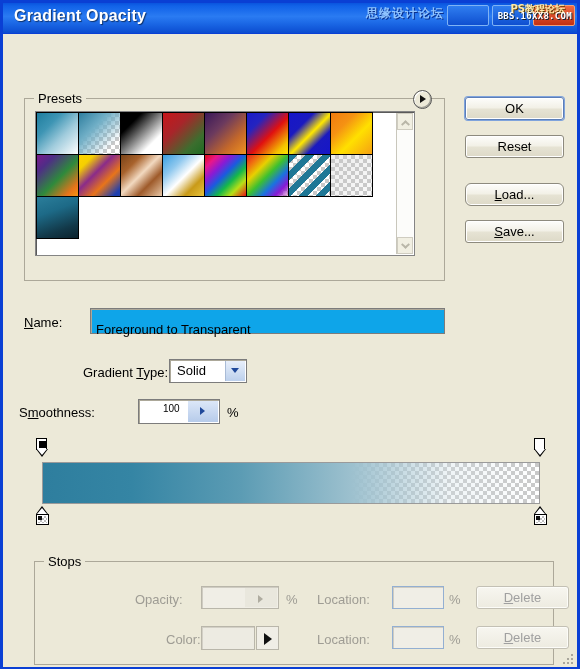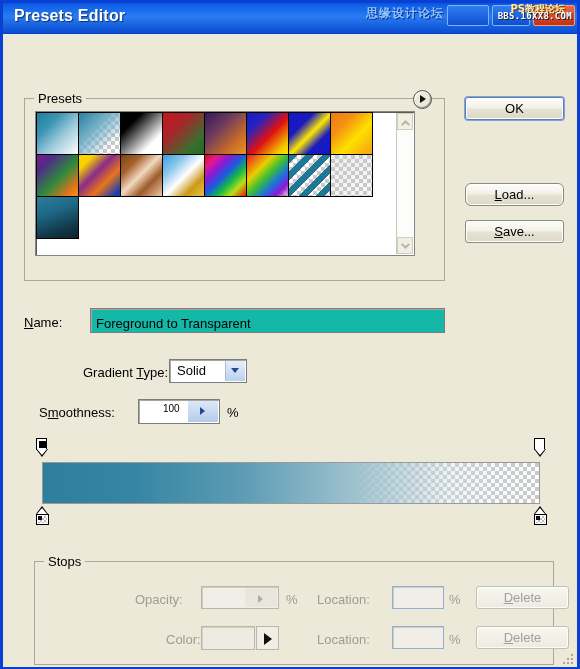--- a/index.html
+++ b/index.html
@@ -137,23 +137,23 @@
   #btn-ok{left:462px;top:63px;width:99px;height:23px;}
   #btn-reset{left:462px;top:101px;width:99px;height:23px;}
   #btn-load{left:462px;top:149px;width:99px;height:23px;border-radius:6px;}
   #btn-save{left:462px;top:186px;width:99px;height:23px;}
   #btn-new{left:462px;top:276px;width:99px;height:23px;}
 
   
   .lbl{position:absolute;font-size:13px;color:#000;}
   .lbl.dim{color:#9E9C94;}
   .field{
-    position:absolute;box-sizing:border-box;background:#14b8a6;
+    position:absolute;box-sizing:border-box;background:#0ea5e9;
     border:1px solid #7C7C7C;box-shadow:inset 1px 1px 0 #ACA899;
-    font-size:13px;color:#000;padding:6px 5px;line-height:17px;
+    font-size:13px;color:#000;padding:12px 5px;line-height:17px;
   }
   #name-label{left:21px;top:281px;}
   #name-input{left:87px;top:274px;width:355px;height:25px;}
 
   
   #gtype-label{left:80px;top:331px;}
   #gtype-select{
     position:absolute;left:166px;top:325px;width:78px;height:24px;box-sizing:border-box;
     background:#fff;border:1px solid #7C7C7C;box-shadow:inset 1px 1px 0 #ACA899;
   }
@@ -161,21 +161,21 @@
   .combo-btn{
     position:absolute;right:1px;top:1px;width:19px;height:20px;
     background:linear-gradient(180deg,#E8EFFA,#BCD0EC);
     border-left:1px solid #A9BBD6;
   }
   .combo-btn .chev{
     position:absolute;left:5px;top:7px;width:0;height:0;
     border-left:4.5px solid transparent;border-right:4.5px solid transparent;
     border-top:5px solid #20499A;
   }
-  #smooth-label{left:36px;top:371px;}
+  #smooth-label{left:16px;top:371px;}
   #smooth-input{
     position:absolute;left:135px;top:365px;width:82px;height:25px;box-sizing:border-box;
     background:#fff;border:1px solid #7C7C7C;box-shadow:inset 1px 1px 0 #ACA899;
   }
   #smooth-input .val{position:absolute;left:24px;top:3px;font-size:10px;}
   .spin-btn{
     position:absolute;right:1px;top:1px;width:30px;height:21px;
     background:linear-gradient(180deg,#DCE7F8,#B6CBEA);
   }
   .spin-btn .tri{
@@ -263,21 +263,21 @@
   
   #grip{position:absolute;right:4px;bottom:3px;width:12px;height:12px;}
   #grip i{position:absolute;width:2px;height:2px;background:#A9A69B;}
 </style>
 </head>
 <body>
 
 <div class="window">
 
   <div class="titlebar">
-    <div class="title-text">Presets Editor</div>
+    <div class="title-text">Gradient Opacity</div>
     <div class="wm">
       <span class="wm-cn">思缘设计论坛</span>
       <span class="wm-box"></span>
       <span class="wm-box sq"></span>
       <span class="wm-box red"></span>
       <span class="wm-url2">PS教程论坛</span>
       <span class="wm-url">BBS.16XX8.COM</span>
     </div>
   </div>
 
@@ -355,20 +355,21 @@
           </div>
           <div class="sb-track"></div>
           <div class="sb-btn bottom">
             <span class="sb-chev sb-dn"></span>
           </div>
         </div>
       </div>
     </div>
 
     <div class="btn default" id="btn-ok">OK</div>
+    <div class="btn" id="btn-reset">Reset</div>
     <div class="btn" id="btn-load"><span class="acc">L</span><span>oad...</span></div>
     <div class="btn" id="btn-save"><span class="acc">S</span><span>ave...</span></div>
 
     <div class="lbl" id="name-label"><span class="acc">N</span><span>ame:</span></div>
     <div class="field" id="name-input">Foreground to Transparent</div>
 
     <div class="lbl" id="gtype-label"><span>Gradient </span><span class="acc">T</span><span>ype:</span></div>
     <div id="gtype-select">
       <span class="val">Solid</span>
       <span class="combo-btn">

